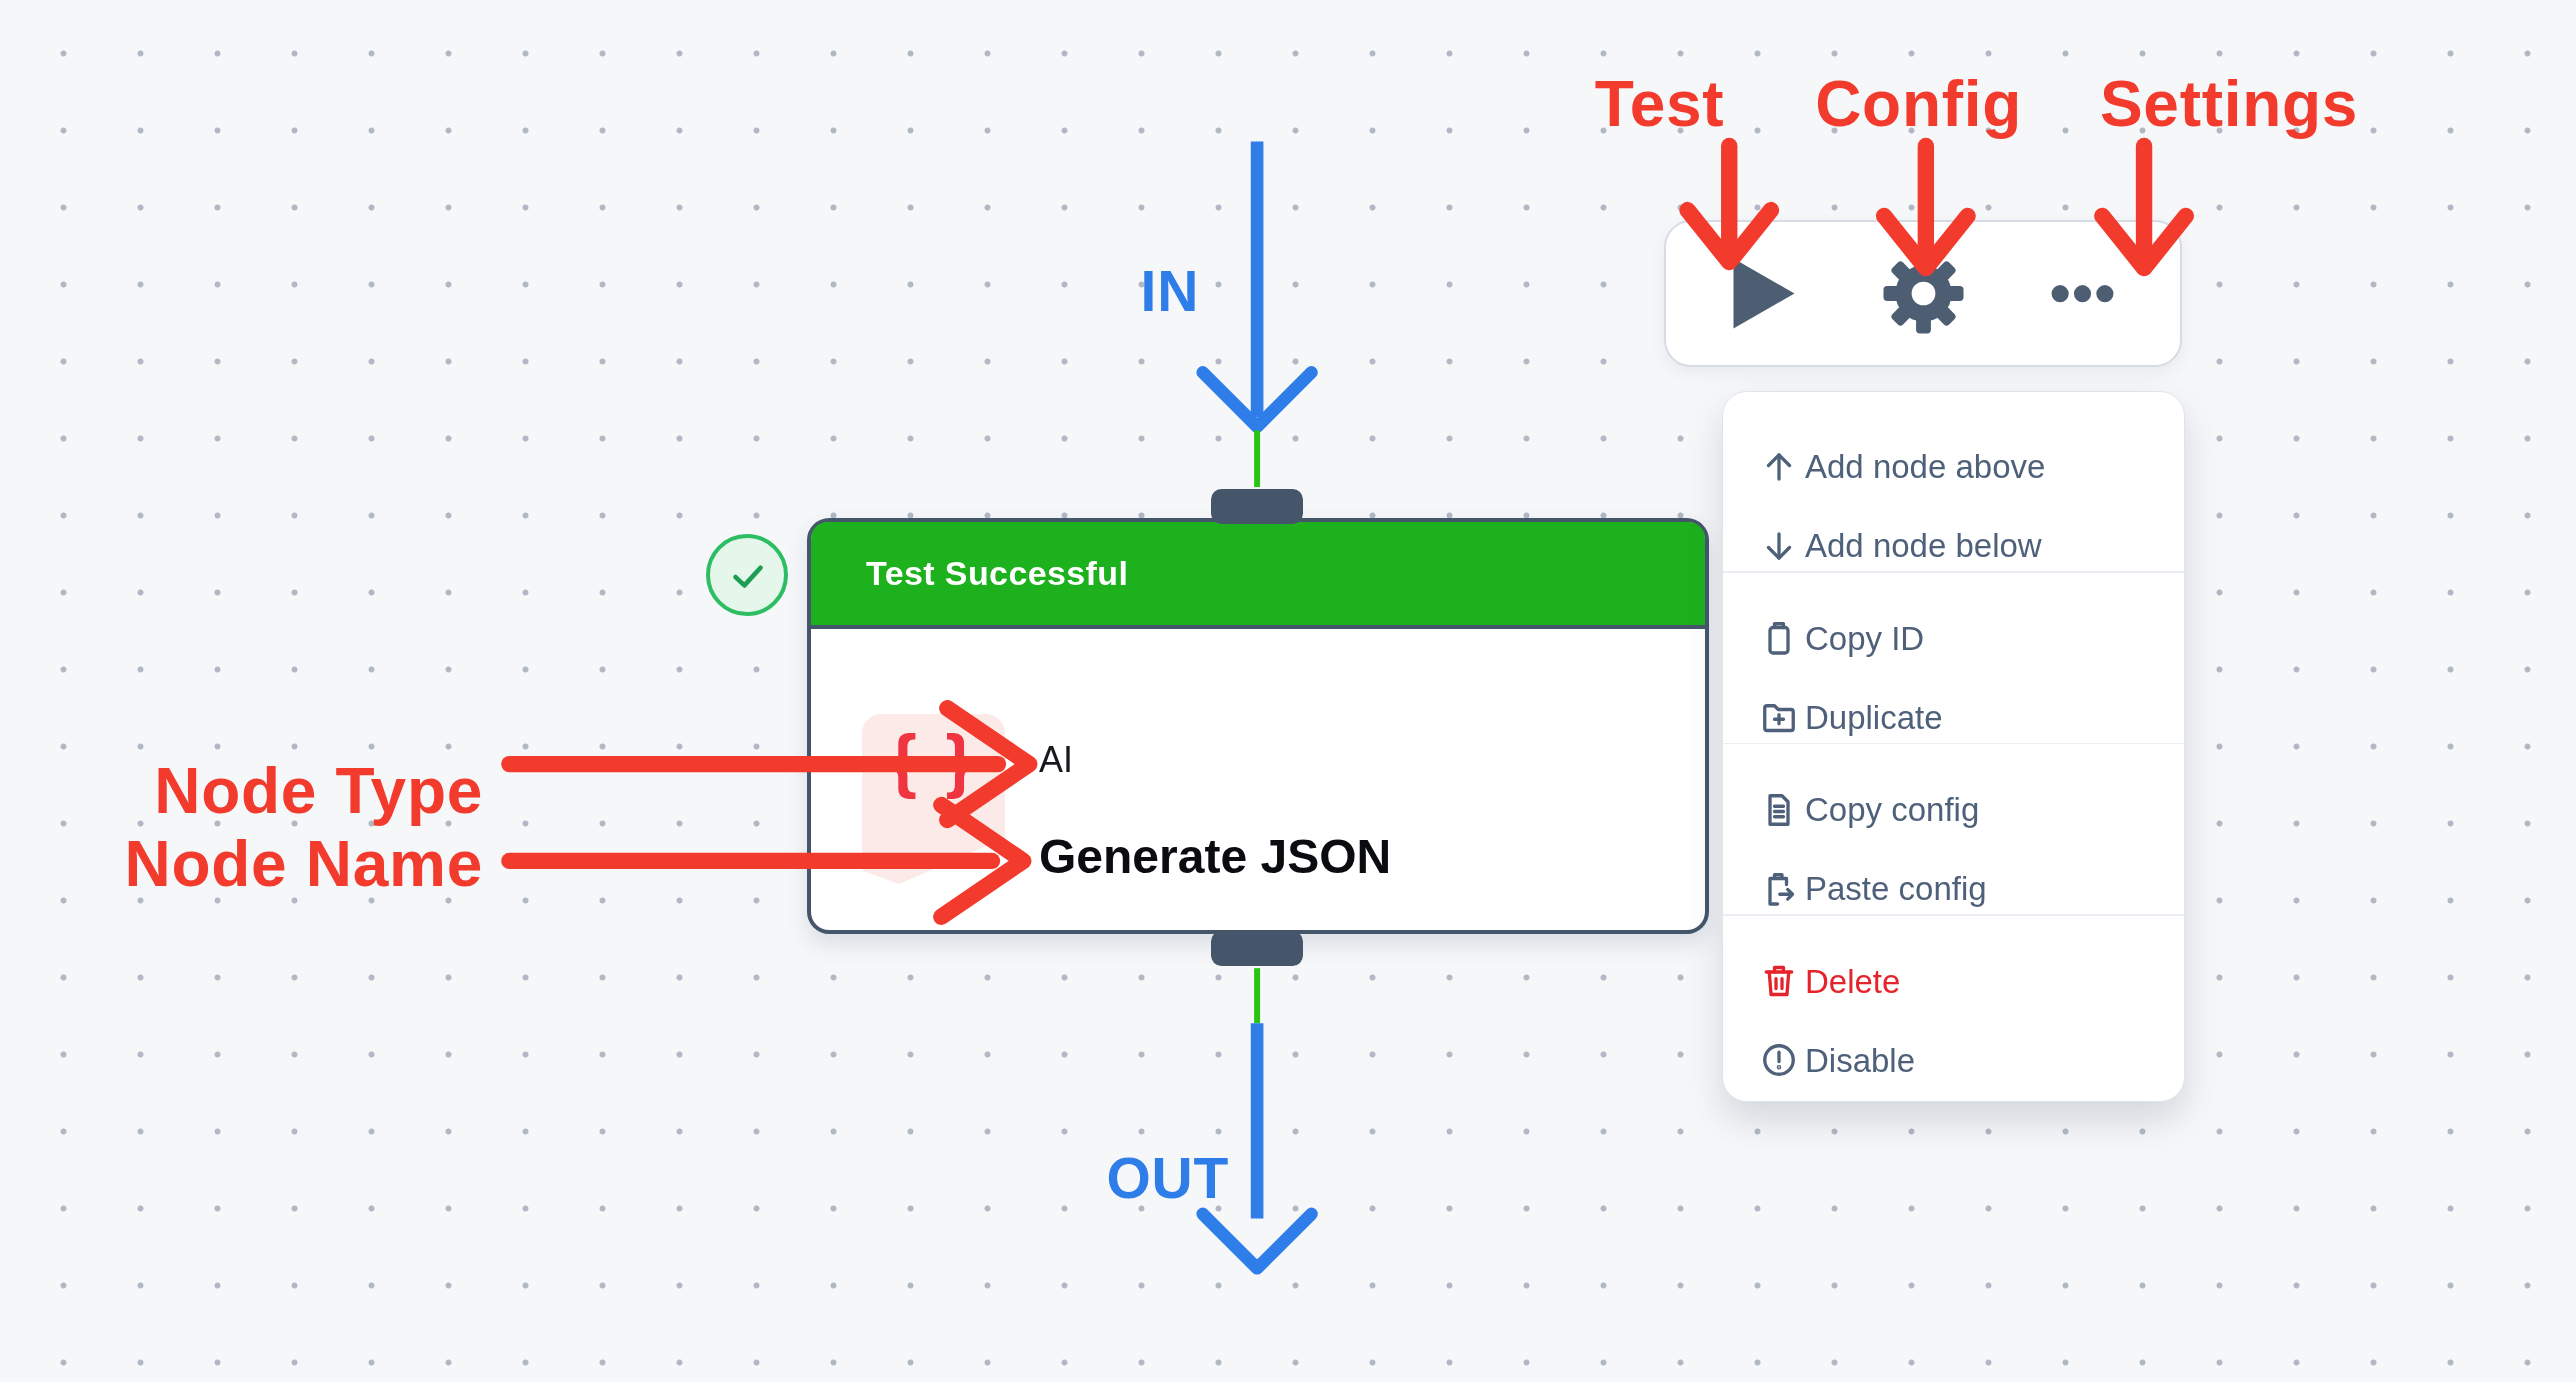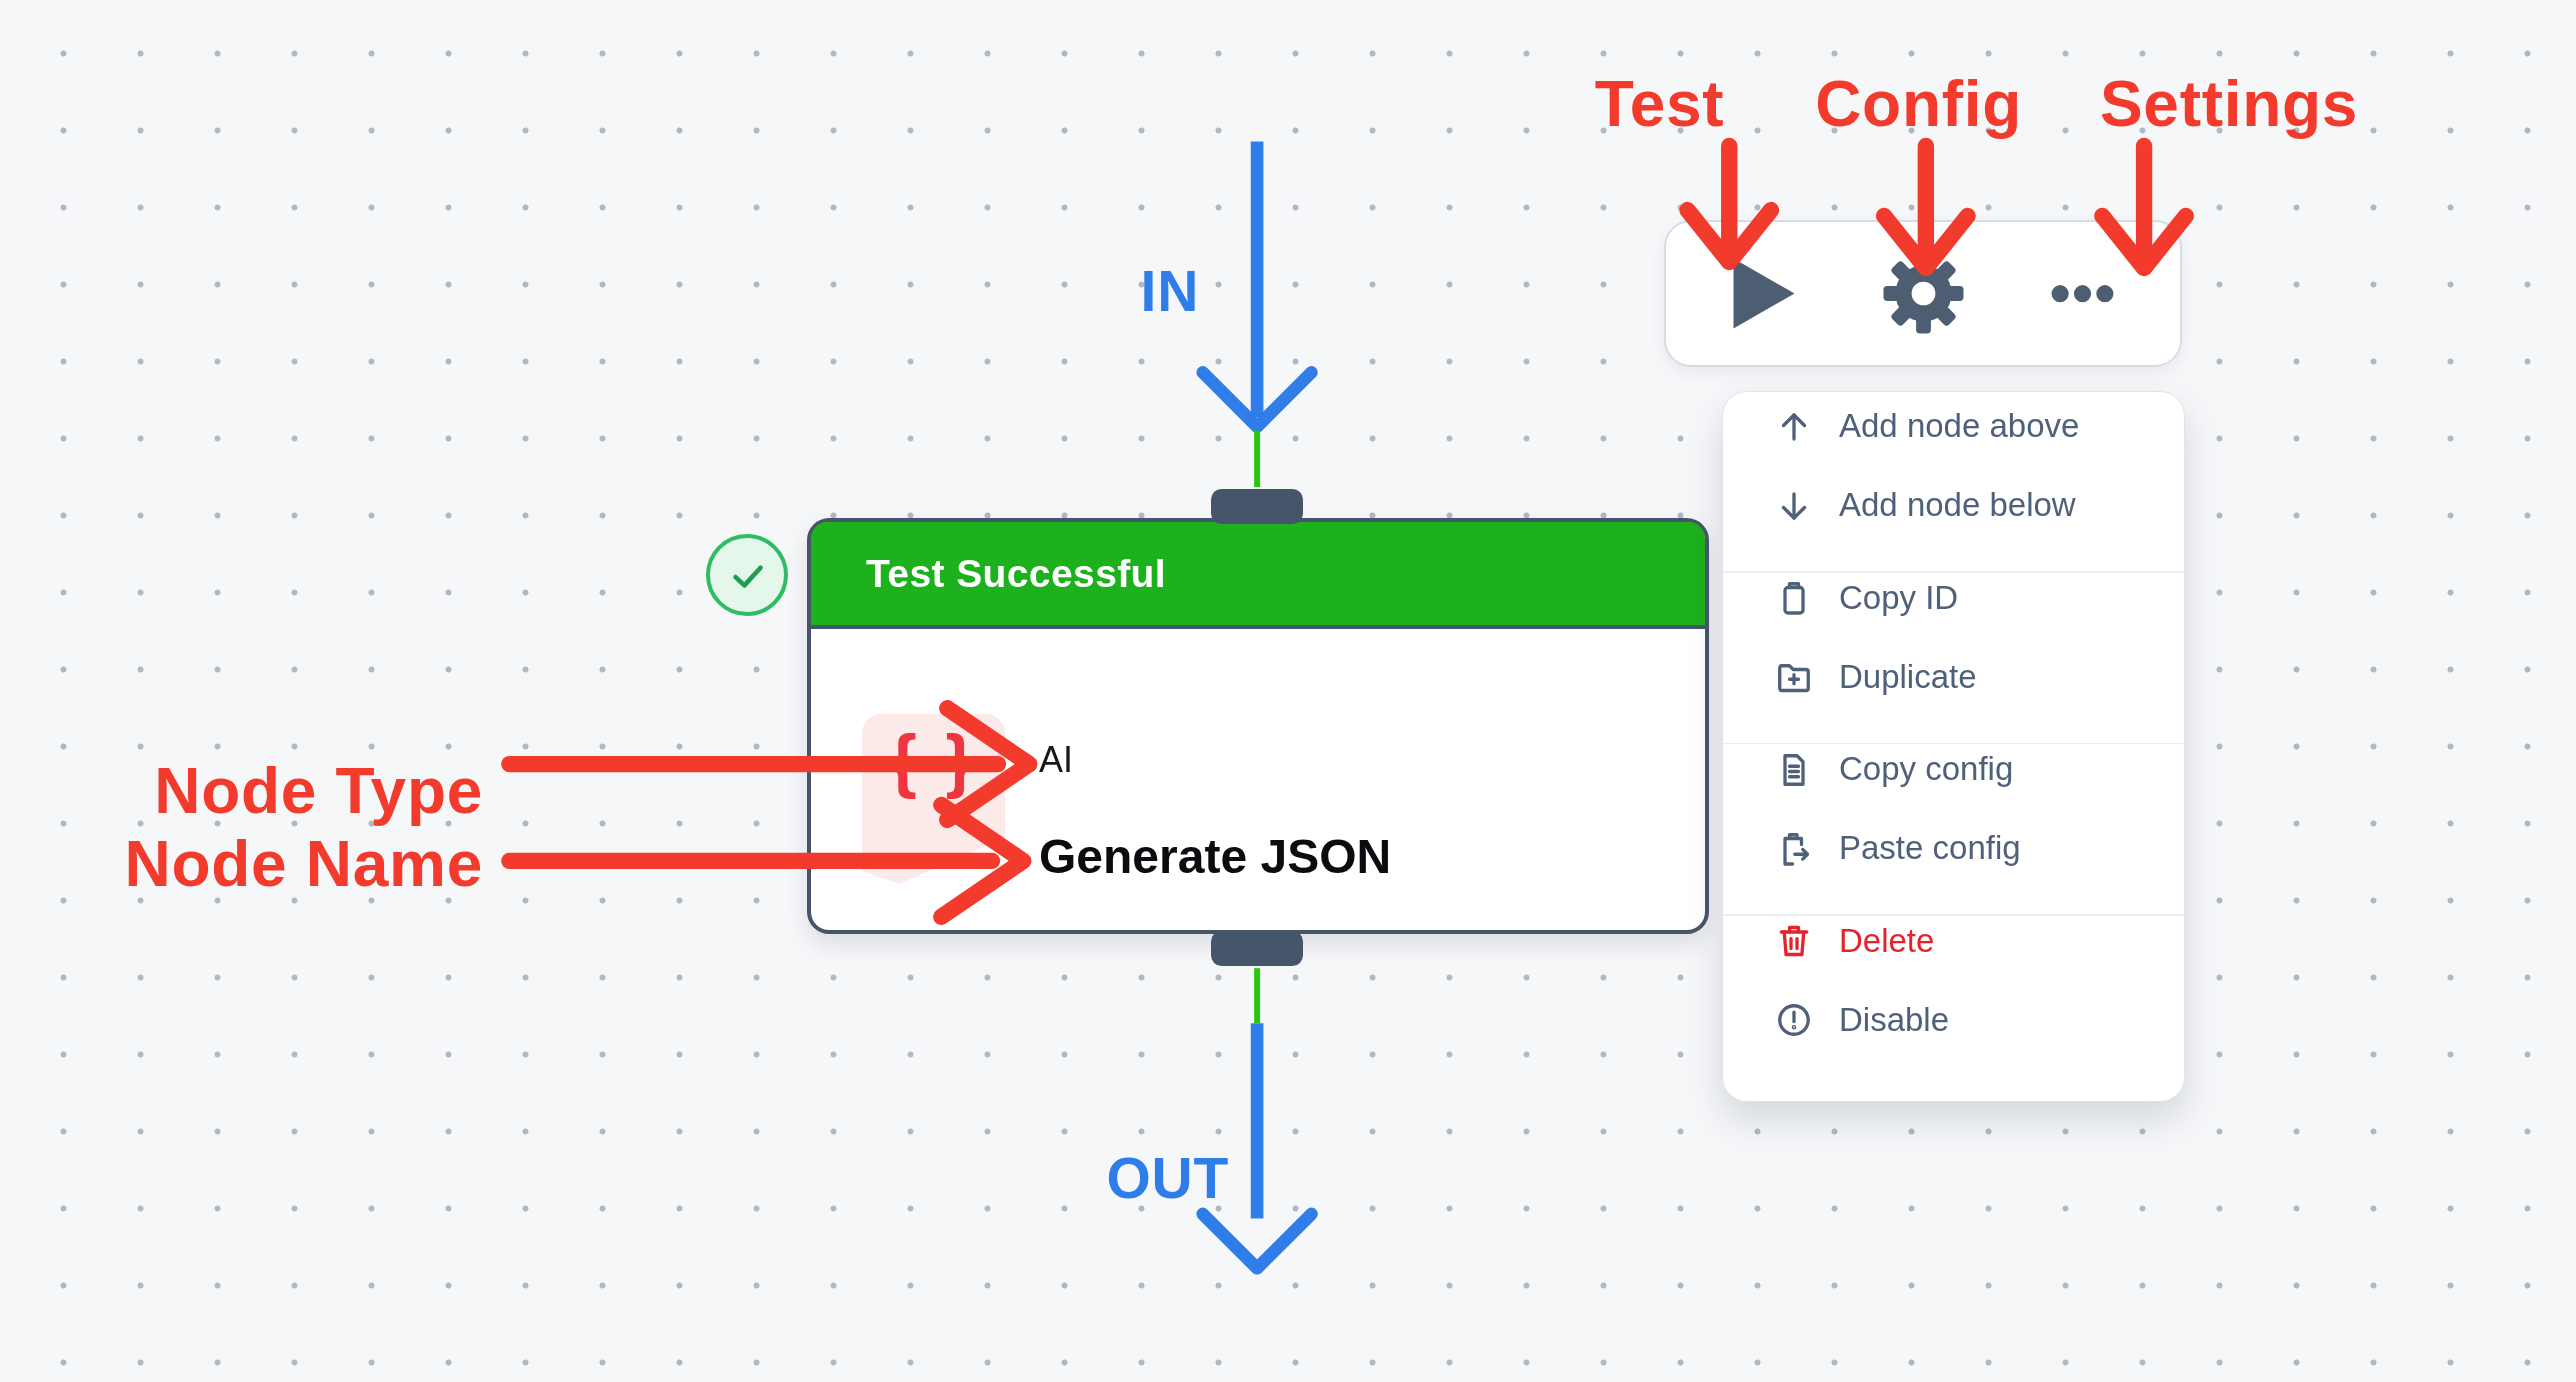--- a/index.html
+++ b/index.html
@@ -20,21 +20,21 @@
   }
   
   .node-card{
     position:absolute;left:807px;top:518px;width:902px;height:416px;
     background:#fff;border:4.5px solid var(--c-slate);border-radius:22.3px;
     box-shadow:0 10.4px 22.3px rgba(50,65,90,.13);z-index:4;
   }
   .node-header{
     height:107px;background:var(--c-green);border-bottom:4.5px solid var(--c-slate);
     border-radius:16.4px 16.4px 0 0;display:flex;align-items:center;padding-left:55px;
-    color:#fff;font-size:39px;font-weight:700;letter-spacing:0.4px;
+    color:#fff;font-size:34px;font-weight:700;letter-spacing:0.4px;
   }
   .node-body{position:relative;height:295px;}
   .type-icon-bg{
     position:absolute;left:51px;top:85px;width:143px;height:170px;
     background:var(--c-pink);border-radius:19.4px;
     clip-path:polygon(0 0,100% 0,100% 73%,26% 100%,0 92%);
     display:flex;justify-content:center;align-items:flex-start;padding-top:4.5px;
   }
   .braces{font-size:71px;font-weight:800;color:var(--c-brace-red);letter-spacing:4.5px;}
   .node-type-text{position:absolute;left:228px;top:110px;font-size:36px;font-weight:500;color:#17191d;}
@@ -61,21 +61,21 @@
   }
   .tb-btn{display:flex;align-items:center;justify-content:center;cursor:pointer;}
   
   .menu{
     position:absolute;left:1722px;top:391px;width:463px;height:711px;background:#fff;
     border:1.5px solid #e0e4ea;border-radius:25px;
     box-shadow:0 18px 36px rgba(55,70,95,.18);
     z-index:15;padding:15px 0;display:flex;flex-direction:column;
   }
   .menu-item{
-    display:flex;align-items:flex-start;gap:26px;padding-left:51px;height:79px;
+    display:flex;align-items:flex-end;gap:7px;padding-left:36px;height:79px;
     font-size:33px;font-weight:500;color:var(--c-menu-text);cursor:pointer;flex:0 0 auto;
   }
   .menu-item .mi{width:39px;height:39px;display:flex;align-items:center;justify-content:center;}
   .menu-item.danger{color:var(--c-delete-red);}
   .menu-sep{height:1.5px;background:#eaedf1;margin:6px 0;flex:0 0 auto;}
   
   .ann{position:absolute;font-weight:700;color:var(--c-red);font-size:64px;z-index:25;letter-spacing:0.7px;}
   .ann.blue{color:var(--c-blue);font-size:57px;}
   #ann-test{left:1585px;top:67px;width:149px;text-align:center;}
   #ann-config{left:1813px;top:67px;width:209px;text-align:right;}

